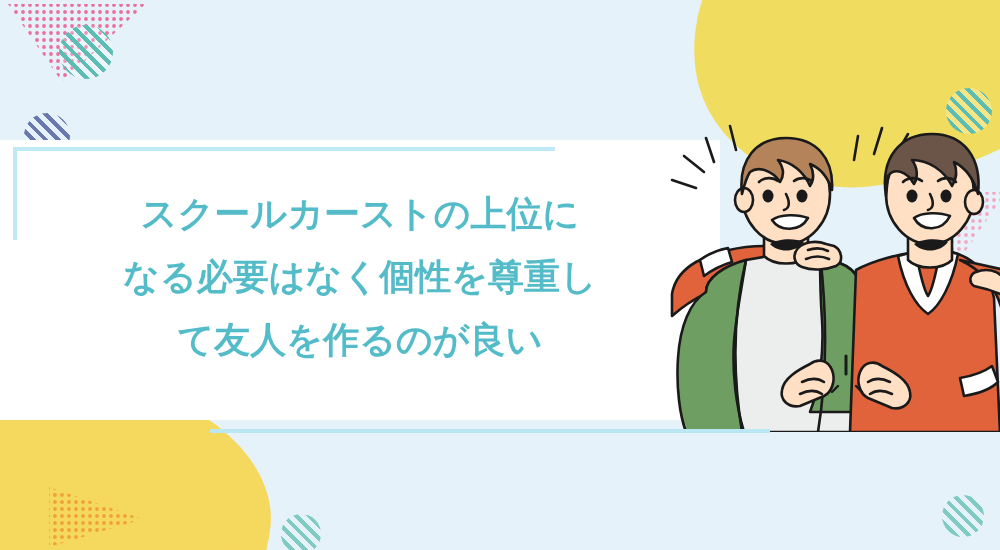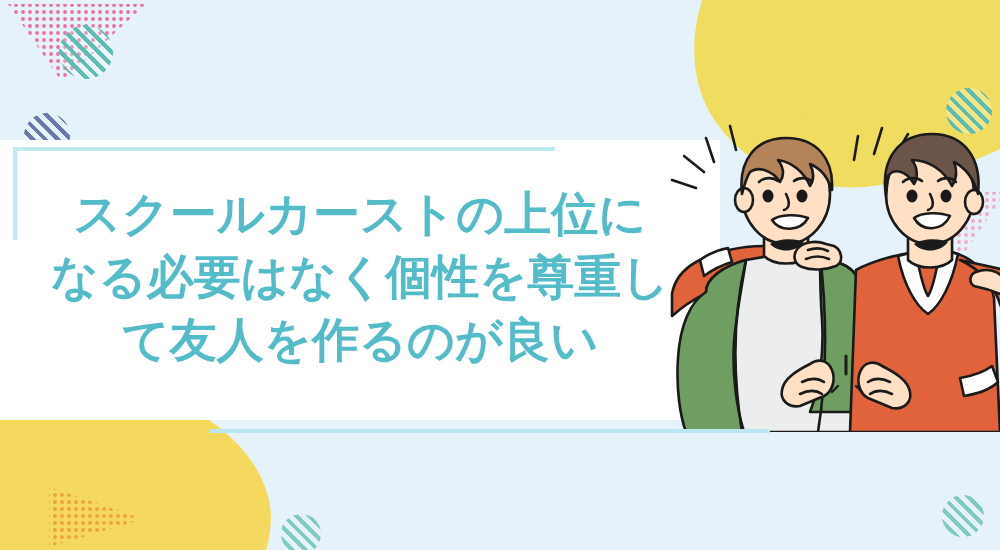--- a/index.html
+++ b/index.html
@@ -76,21 +76,21 @@
     position:absolute;left:210px;top:429px;width:560px;height:4px;
     background:#b9e7f4;
   }
 
   .headline{
     position:absolute;left:50px;top:182px;width:620px;
     text-align:center;
     color:#54bcc9;
     font-family:"DejaVu Sans","Liberation Sans",sans-serif;
     font-weight:bold;
-    font-size:47px;
+    font-size:36px;
     line-height:63px;
     letter-spacing:0px;
     white-space:pre-line;
   }
 
   
   .illo{position:absolute;left:660px;top:120px;width:345px;height:312px;}
   .illo svg{display:block;}
 </style>
 </head>

